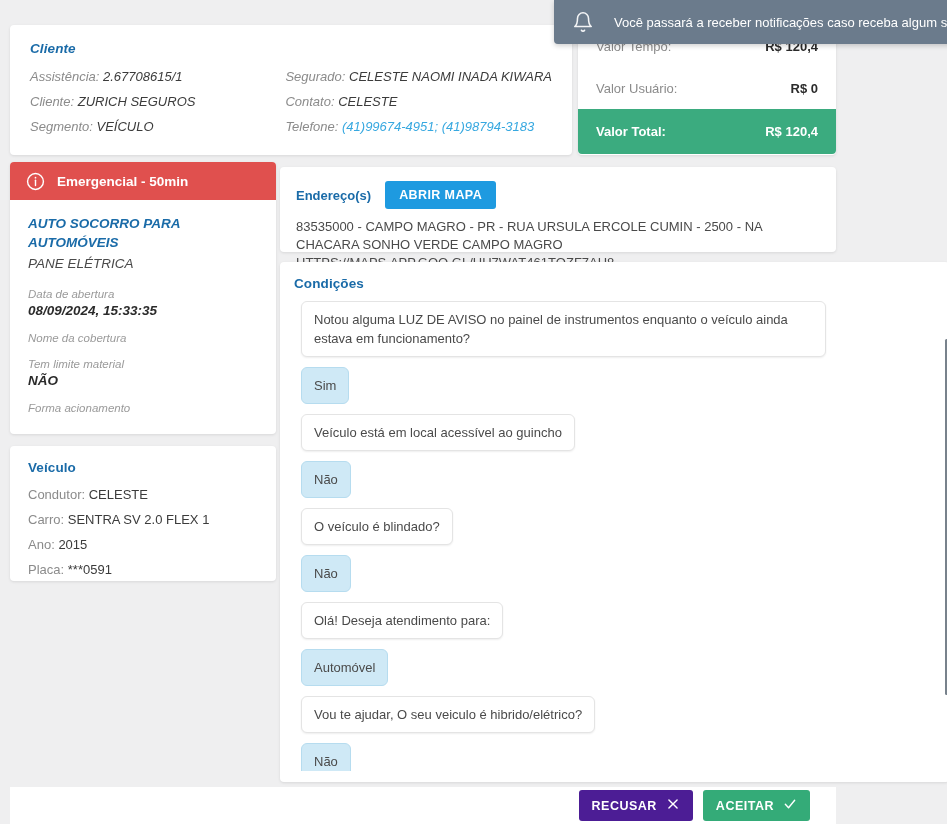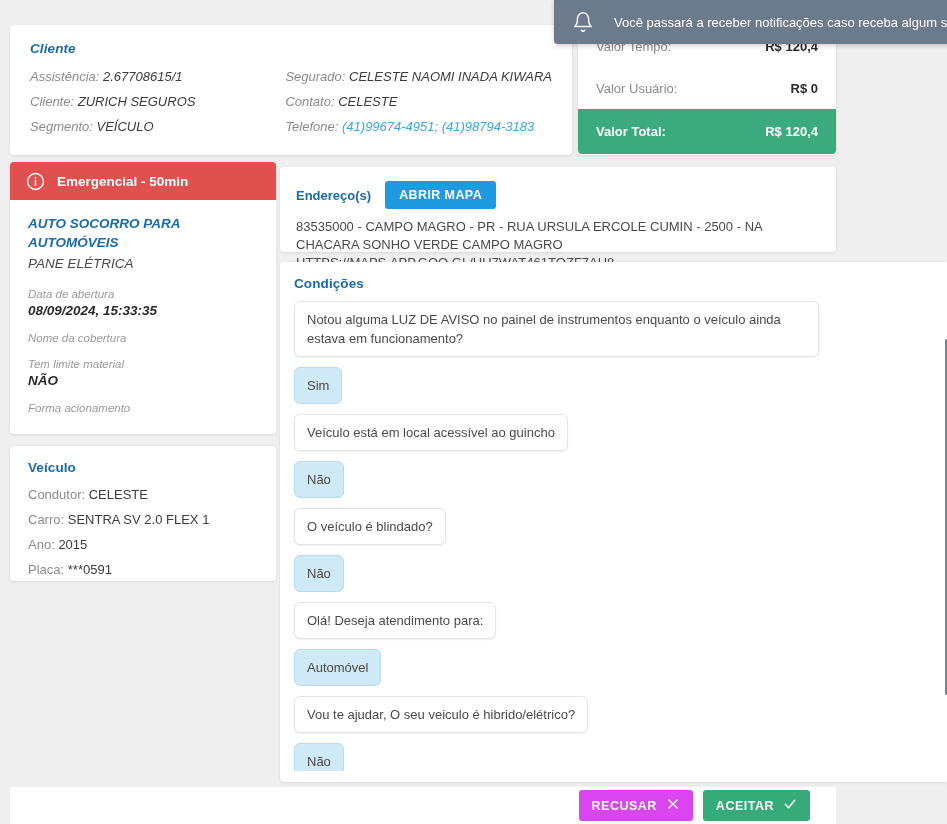--- a/index.html
+++ b/index.html
@@ -199,21 +199,21 @@
     overflow: hidden;
   }
   #conditions-card .title { margin: 0 0 10px 14px; }
 
   #chat-scroll {
     position: relative;
     height: 470px;
     padding: 0 22px 0 14px;
     overflow: hidden;
   }
-  .bubble-row { margin-bottom: 10px; display: flex; }
+  .bubble-row { margin-bottom: 10px; display: flex; margin-left: 7px; }
   .bubble {
     display: inline-block;
     max-width: 525px;
     border-radius: 6px;
     padding: 8px 12px;
     font-size: 13px;
     line-height: 19px;
     color: #4a4a4a;
   }
   .bubble.bot {
@@ -257,21 +257,21 @@
     font-family: inherit;
     font-weight: bold;
     font-size: 12.5px;
     letter-spacing: .5px;
     padding: 7px 13px;
     display: flex;
     align-items: center;
     gap: 9px;
     cursor: pointer;
   }
-  #refuse-button { background: #d946ef; }
+  #refuse-button { background: #4c1d95; }
   #accept-button { background: #34ab78; }
   .action-btn svg { width: 14px; height: 14px; }
 </style>
 </head>
 <body>
 
 <div id="toast">
   <span class="bell">
     <svg viewBox="0 0 24 24" fill="none" stroke="#ffffff" stroke-width="1.7" stroke-linecap="round" stroke-linejoin="round">
       <path d="M18 8A6 6 0 0 0 6 8c0 7-3 9-3 9h18s-3-2-3-9"></path>

